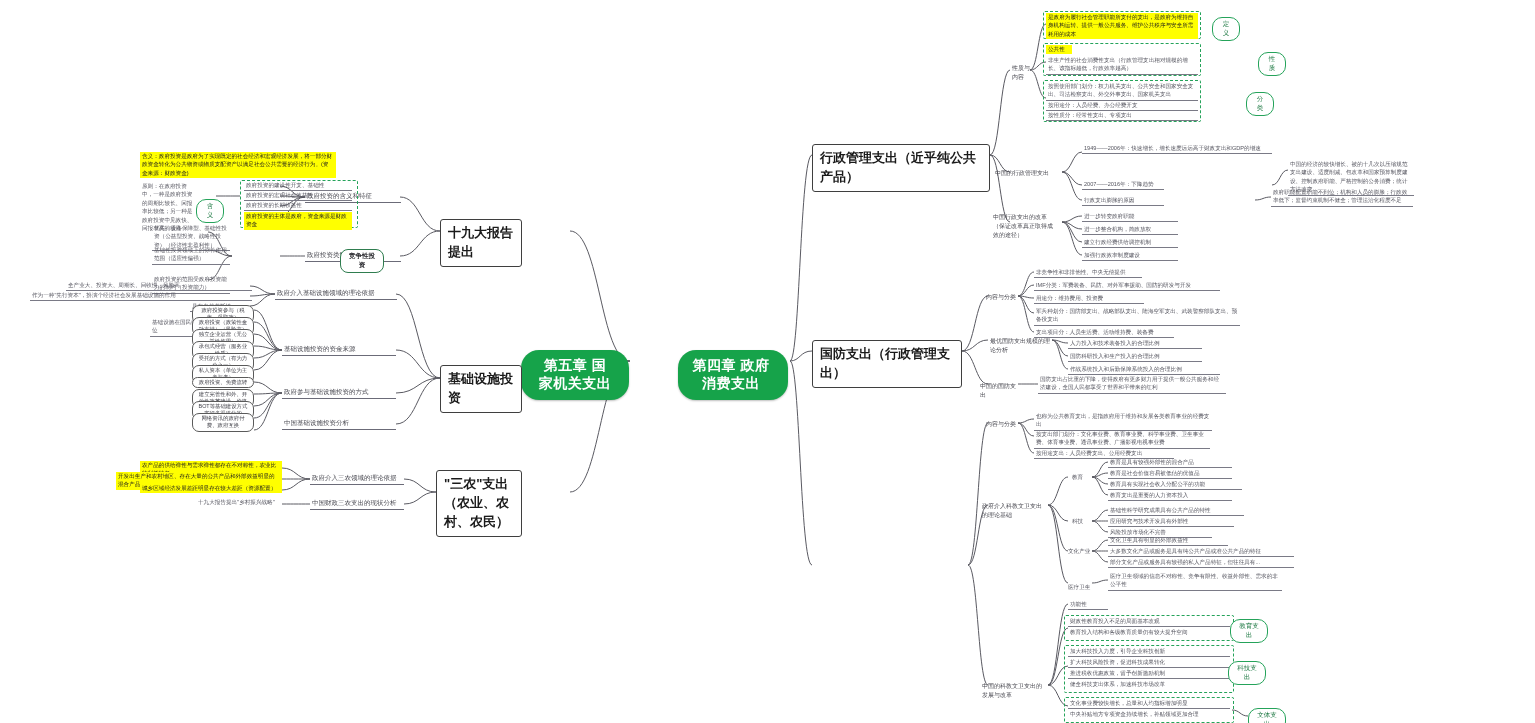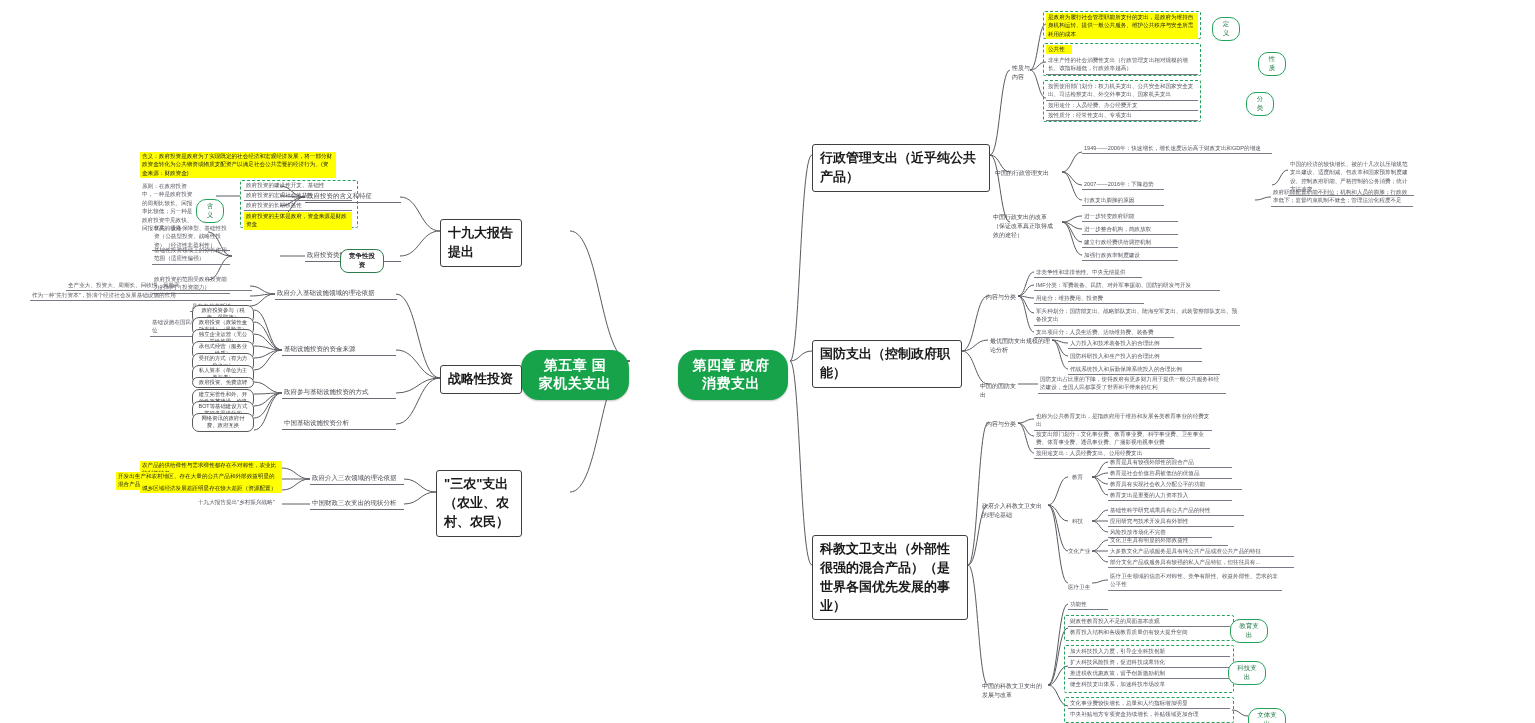--- a/index.html
+++ b/index.html
@@ -178,21 +178,21 @@
       <path d="M1232,710 C1240,710 1240,716 1248,716"></path>
     </g>
   </svg>
 
   <div class="node root" style="left:521px;top:350px;width:108px;">第五章 国家机关支出</div>
 
   <div class="node root" style="left:678px;top:350px;width:110px;padding-left:12px;">第四章 政府消费支出</div>
 
   <div class="node l1" style="left:440px;top:219px;width:82px;">十九大报告提出</div>
 
-  <div class="node l1" style="left:440px;top:365px;width:82px;">战略性投资</div>
+  <div class="node l1" style="left:440px;top:365px;width:82px;">基础设施投资</div>
 
   <div class="node l1" style="left:436px;top:470px;width:86px;">"三农"支出（农业、农村、农民）</div>
 
   <div class="node l2" style="left:305px;top:190px;width:96px;">政府投资的含义和特征</div>
   <div class="node l2" style="left:305px;top:249px;width:96px;">政府投资类型的选择</div>
 
   <div class="node l3 hl" style="left:140px;top:152px;width:196px;">含义：政府投资是政府为了实现既定的社会经济和宏观经济发展，将一部分财政资金转化为公共物资或物质支配资产以满足社会公共需要的经济行为。(资金来源：财政资金)</div>
   <div class="node l3" style="left:140px;top:182px;width:56px;border-bottom:none;">原则：在政府投资中，一种是政府投资的周期比较长、回报率比较低；另一种是政府投资中见效快、回报率高的项目</div>
 
   <div class="node grp" style="left:240px;top:180px;width:118px;height:48px;"></div>
@@ -231,23 +231,22 @@
   <div class="node l2" style="left:310px;top:472px;width:94px;">政府介入三农领域的理论依据</div>
   <div class="node l2" style="left:310px;top:497px;width:94px;">中国财政三农支出的现状分析</div>
 
   <div class="node l3 hl" style="left:140px;top:461px;width:142px;">农产品的供给弹性与需求弹性都存在不对称性，农业比较利益较低</div>
   <div class="node l3 hl" style="left:116px;top:472px;width:166px;">开发出生产和农村地区、存在大量的公共产品和外部效益明显的混合产品</div>
   <div class="node l3 hl" style="left:140px;top:484px;width:142px;">城乡区域经济发展差距明显存在较大差距（资源配置）</div>
   <div class="node l3" style="left:196px;top:498px;width:86px;border-bottom:none;">十九大报告提出"乡村振兴战略"</div>
 
   <div class="node l1" style="left:812px;top:144px;width:178px;">行政管理支出（近乎纯公共产品）</div>
 
-  <div class="node l1" style="left:812px;top:340px;width:150px;">国防支出（控制政府职能）</div>
-
-  <div class="node l1" style="left:812px;top:535px;width:156px;">科教文卫支出（外部性很强的混合产品）（是世界各国优先发展的事业）</div>
+  <div class="node l1" style="left:812px;top:340px;width:150px;">国防支出（行政管理支出）</div>
+
 
   <div class="node l2 nb" style="left:1010px;top:63px;width:26px;font-size:6px;">性质与内容</div>
 
   <div class="node grp" style="left:1043px;top:11px;width:158px;height:28px;"></div>
   <div class="node l3 hl" style="left:1046px;top:13px;width:152px;">是政府为履行社会管理职能所支付的支出，是政府为维持自身机构运转、提供一般公共服务、维护公共秩序与安全所需耗用的成本</div>
   <div class="node tag" style="left:1212px;top:17px;width:28px;">定义</div>
 
   <div class="node grp" style="left:1043px;top:43px;width:158px;height:33px;"></div>
   <div class="node l3 hl" style="left:1046px;top:45px;width:26px;">公共性</div>
   <div class="node l3" style="left:1046px;top:56px;width:152px;">非生产性的社会消费性支出（行政管理支出相对规模的增长、该指标越低，行政效率越高）</div>

